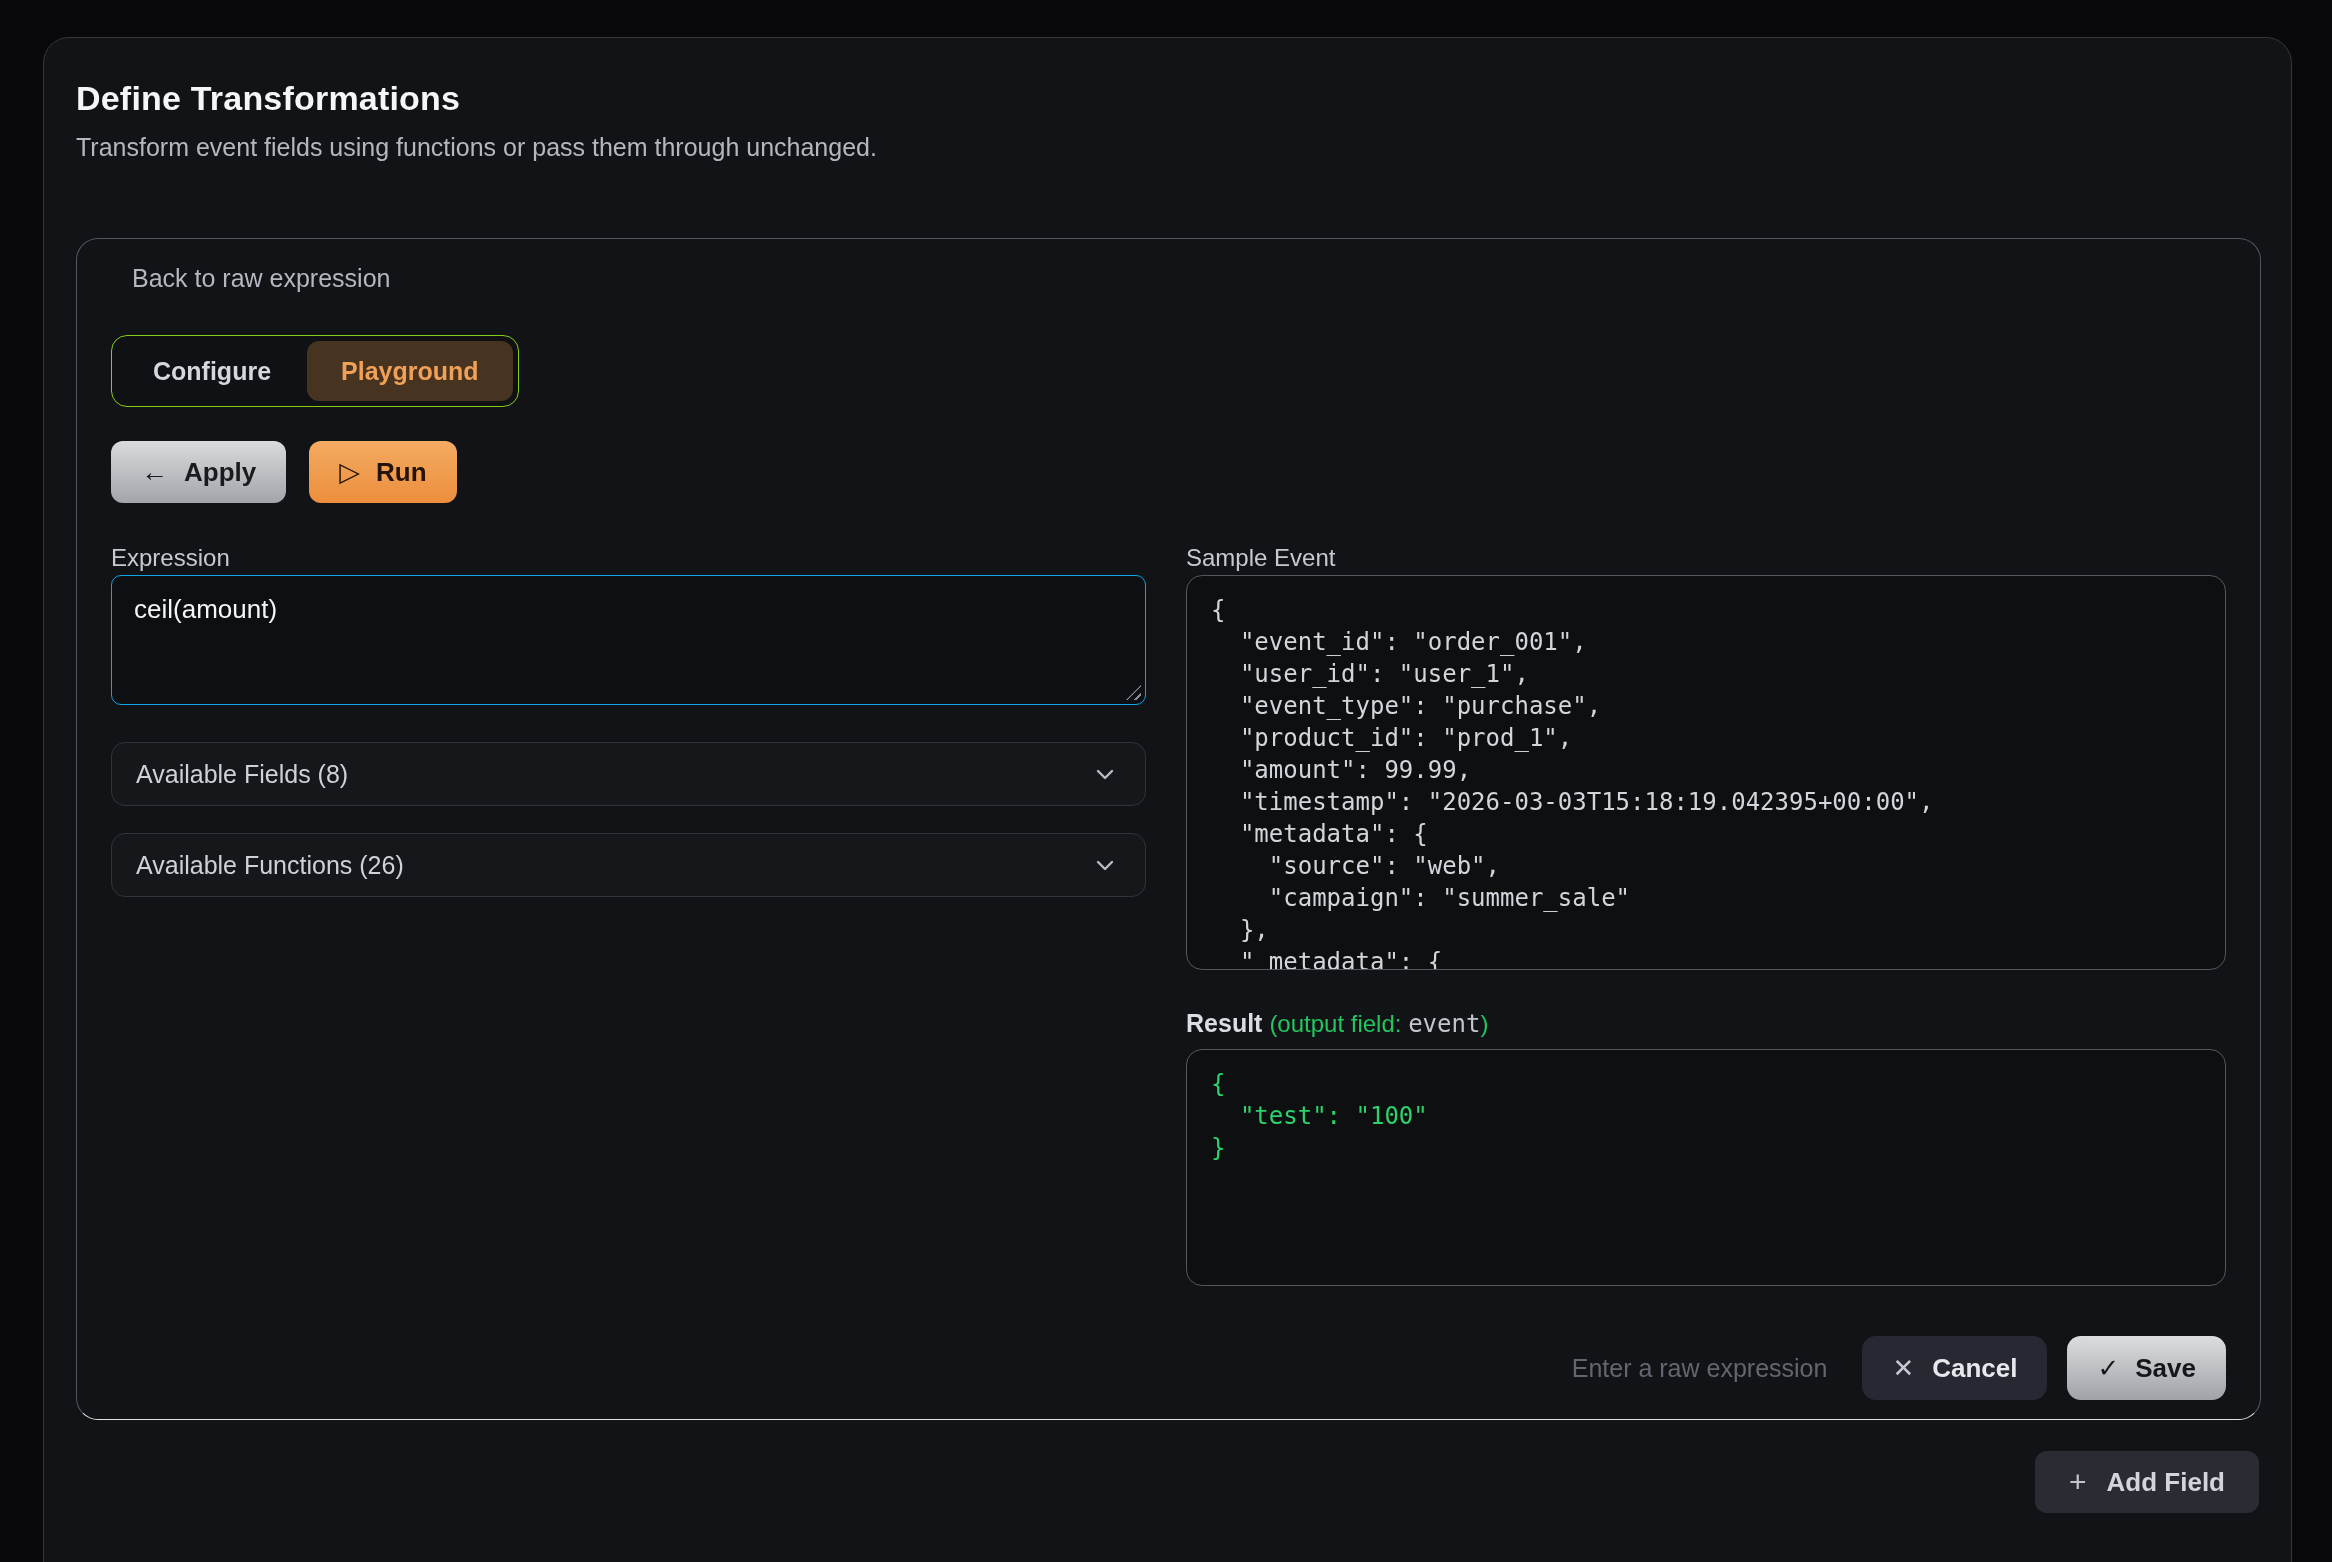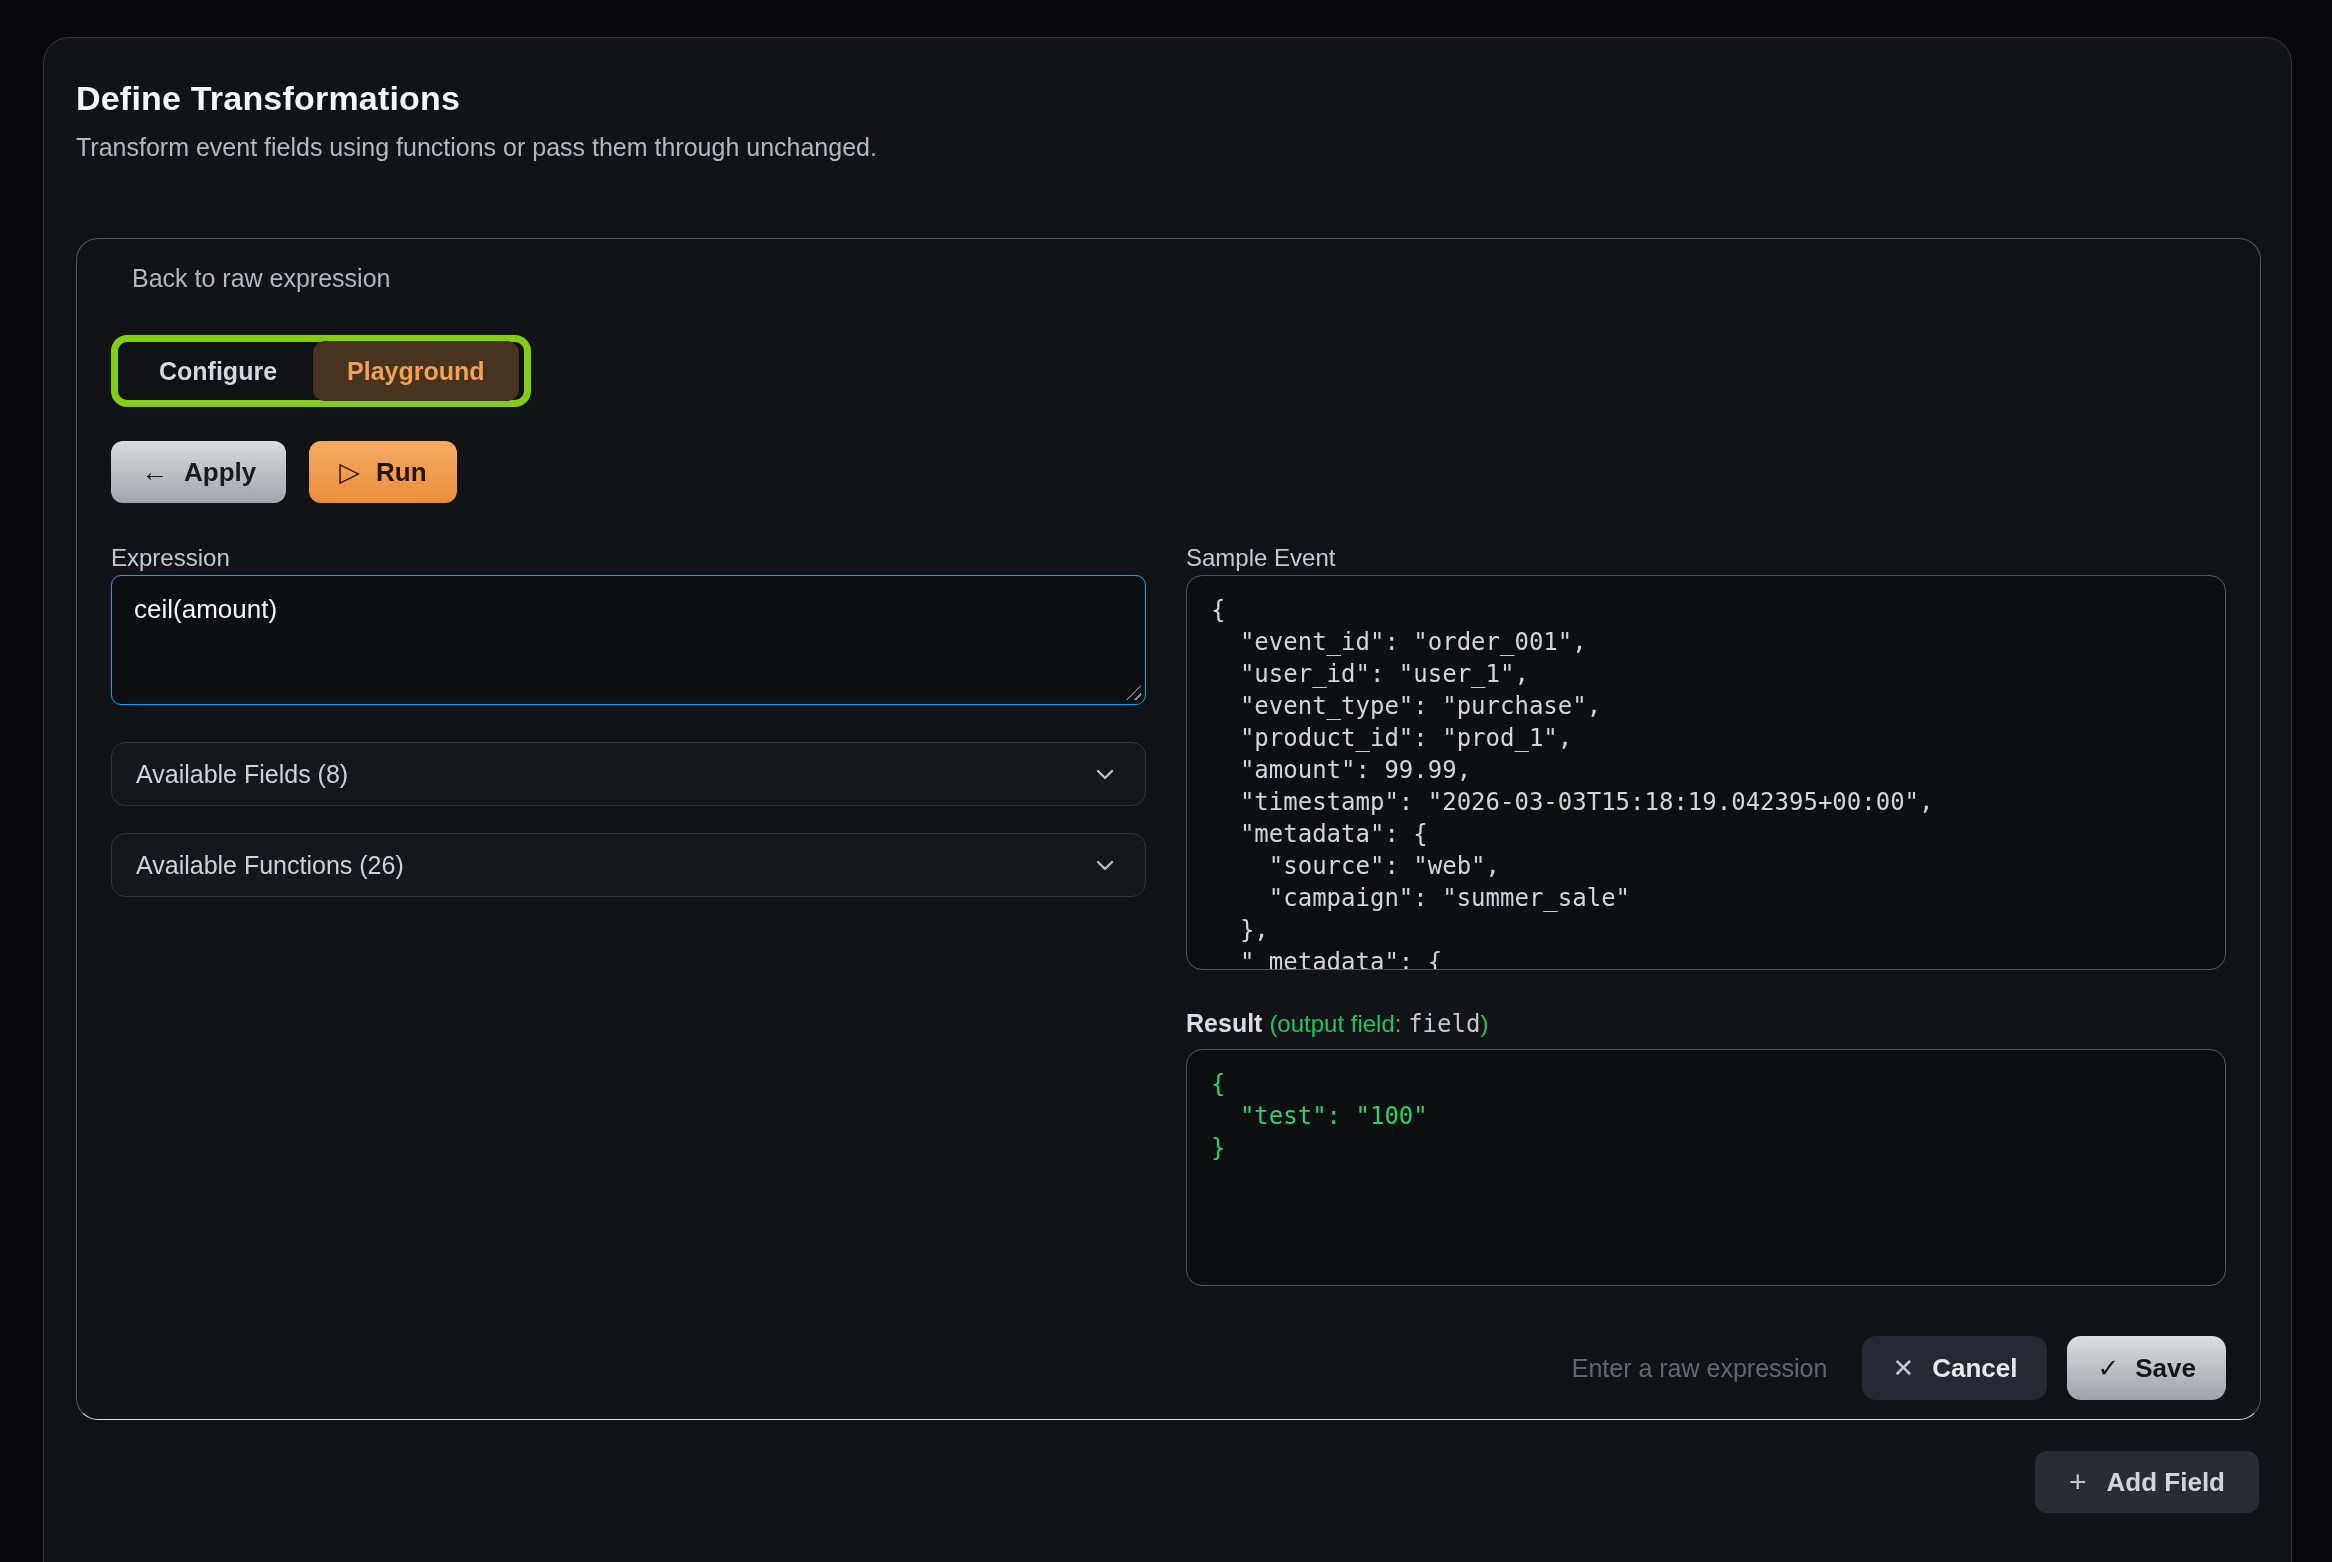--- a/index.html
+++ b/index.html
@@ -50,21 +50,21 @@
     color: #b3b7bf;
     margin-bottom: 40px;
     width: fit-content;
     cursor: pointer;
     margin-left: 21px;
   }
 
   .tabs {
     display: inline-flex;
     align-items: center;
-    border: 7px solid #84cc16;
+    border: 1px solid #84cc16;
     border-radius: 16px;
     background: #101114;
     padding: 5px;
     height: 72px;
     margin-bottom: 34px;
   }
   .tab {
     border: none; background: transparent;
     font-family: inherit;
     font-size: 25px; font-weight: 600;
@@ -290,21 +290,21 @@
   "amount": 99.99,
   "timestamp": "2026-03-03T15:18:19.042395+00:00",
   "metadata": {
     "source": "web",
     "campaign": "summer_sale"
   },
   "_metadata": {</pre>
 
         <div class="result-label">
           <span class="result-word">Result</span>
-          <span class="result-meta">(output field: </span><span class="result-field">field</span><span class="result-meta">)</span>
+          <span class="result-meta">(output field: </span><span class="result-field">event</span><span class="result-meta">)</span>
         </div>
         <pre class="code code-result">{
   "test": "100"
 }</pre>
       </div>
 
     </div>
 
     <div class="footer-row">
       <span class="footer-hint">Enter a raw expression</span>

